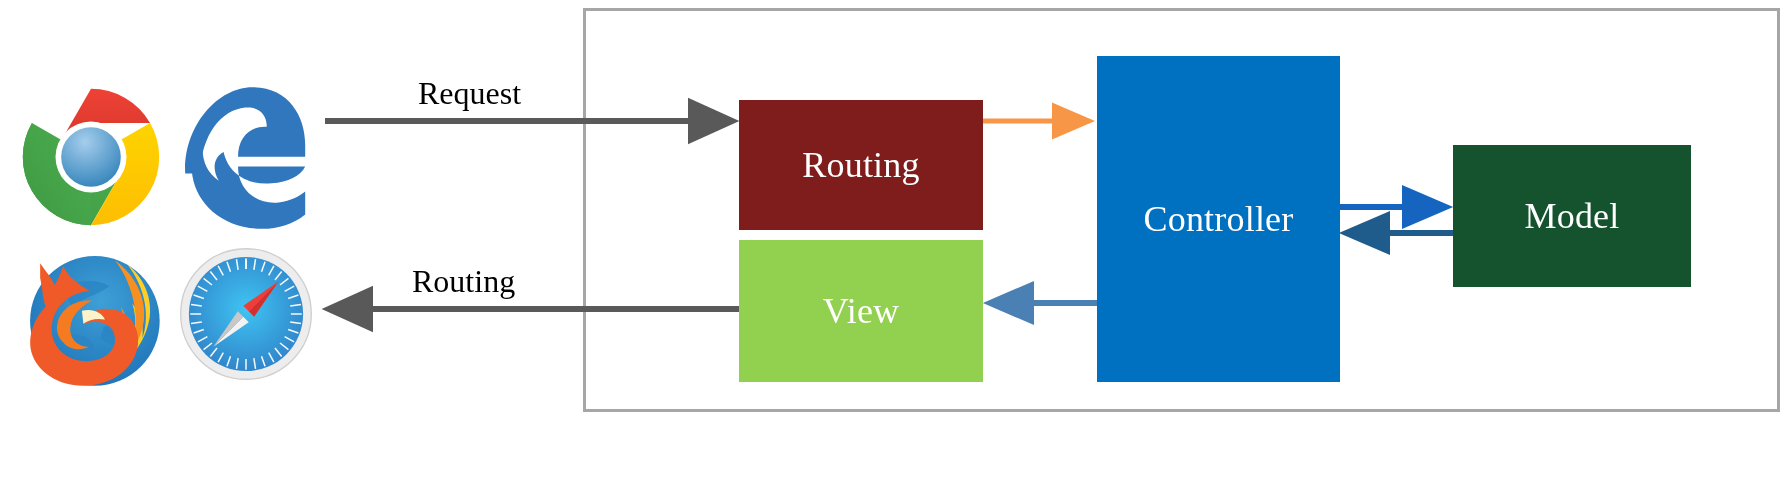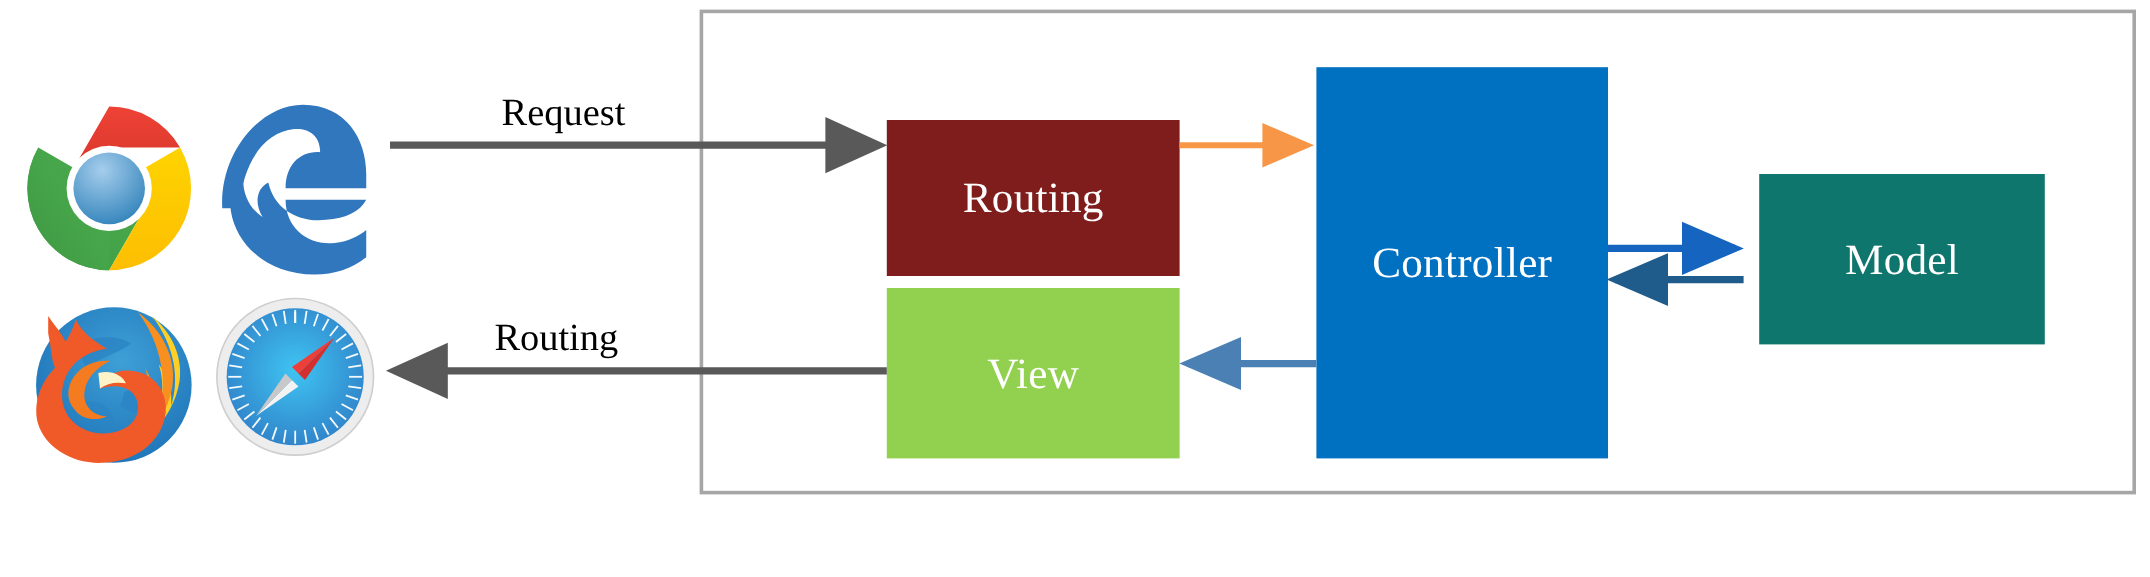--- a/index.html
+++ b/index.html
@@ -186,21 +186,21 @@
       <polygon points="26,74 44,48 48,52" fill="#c8c8c8"></polygon>
     </svg>
   </div>
 
   <div class="abs arrow-label" id="label-request">Request</div>
   <div class="abs arrow-label" id="label-response">Routing</div>
 
   <div class="abs flowbox" id="box-routing" style="background: #7f1d1d; margin-top: 44px;">Routing</div>
   <div class="abs flowbox" id="box-view" style="background: rgb(146, 208, 80);">View</div>
   <div class="abs flowbox" id="box-controller" style="background: rgb(0, 112, 192);">Controller</div>
-  <div class="abs flowbox" id="box-model" style="background: #0f766e; margin-left: 13px;">Model</div>
+  <div class="abs flowbox" id="box-model" style="background: #14532d;">Model</div>
 
   <svg class="abs" id="arrows" viewBox="0 0 1792 481">
     <defs>
       <marker id="mk-gray-r" markerWidth="9" markerHeight="9" refX="7.2" refY="4.5" orient="auto">
         <path d="M0,0.6 L8.6,4.5 L0,8.4 Z" fill="#595959"></path>
       </marker>
       <marker id="mk-gray-l" markerWidth="9" markerHeight="9" refX="7.2" refY="4.5" orient="auto">
         <path d="M0,0.6 L8.6,4.5 L0,8.4 Z" fill="#595959"></path>
       </marker>
       <marker id="mk-orange" markerWidth="9" markerHeight="9" refX="7.4" refY="4.5" orient="auto">

